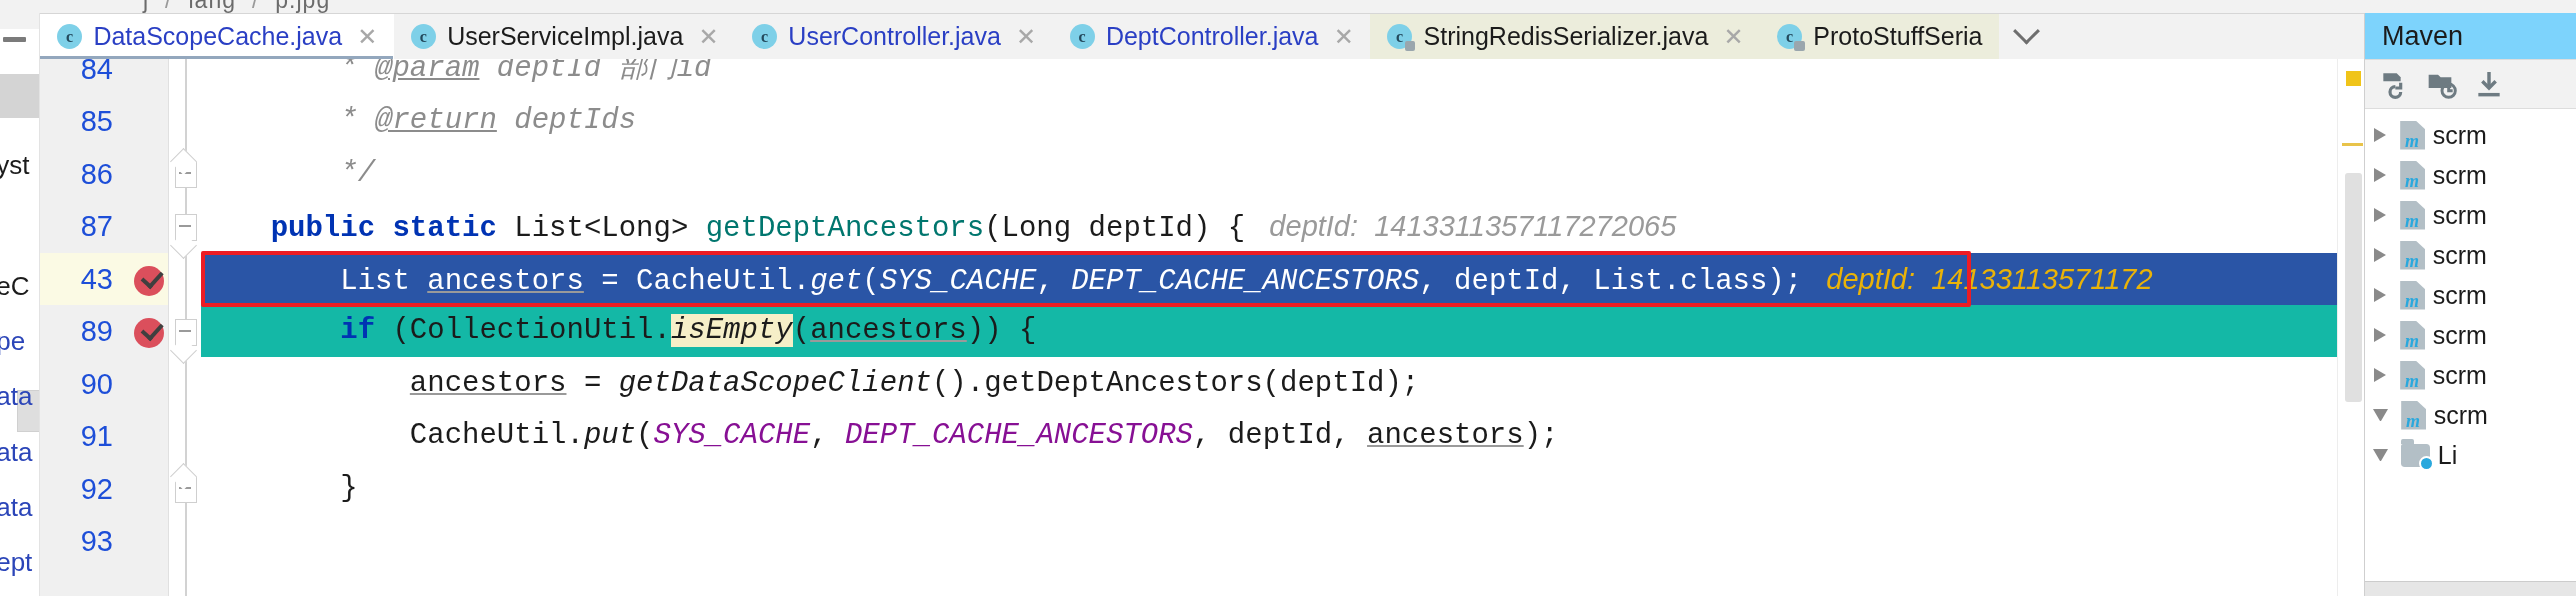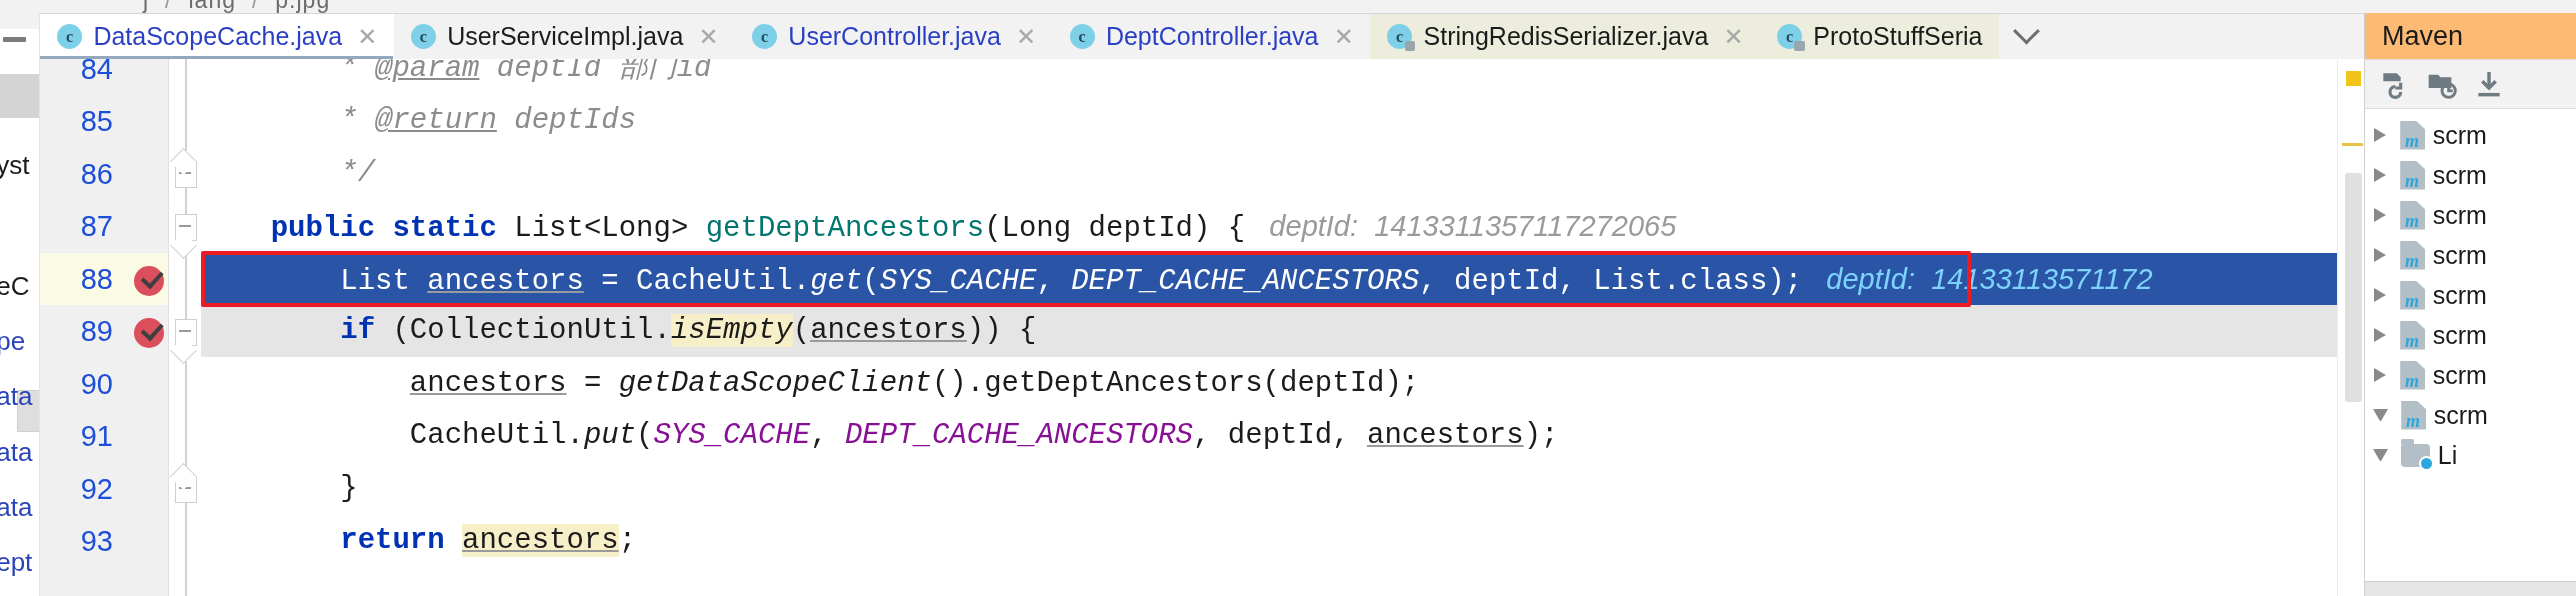--- a/index.html
+++ b/index.html
@@ -284,36 +284,36 @@
     line-height: 52px;
     white-space: pre;
     color: #1b1b1b;
   }
   .codeline .txt { position: relative; z-index: 2; }
 
   .sel-line {
     background: #2a55a6;
     color: #ffffff;
   }
-  .err-line { background: #e5e5e5; }
+  .err-line { background: #14b8a6; }
 
   .kw { color: #0033b3; font-weight: bold; }
   .cmt { color: #8c8c8c; font-style: italic; }
   .cmt-tag { color: #8c8c8c; font-style: italic; text-decoration: underline; }
   .mth { color: #00766e; }
   .sfield { color: #871094; font-style: italic; }
   .sfield-w { color: #ffffff; font-style: italic; }
   .ital { font-style: italic; }
   .uline { text-decoration: underline; text-decoration-color: #9a9a9a; text-align: right; }
   .hint {
     color: #9a9a9a;
     font-style: italic;
     font-family: "Liberation Sans", sans-serif;
   }
-  .hint-w { color: #7dd3fc; font-style: italic; font-family: "Liberation Sans", sans-serif; margin-top: 36px; }
+  .hint-w { color: #eab308; font-style: italic; font-family: "Liberation Sans", sans-serif; margin-top: 36px; }
   .hl-yellow { background: #f6efc8; }
 
   .red-box {
     position: absolute;
     border: 4.8px solid #ec1c24;
     pointer-events: none;
     z-index: 40;
     border-radius: 1.9px;
   }
 
@@ -336,21 +336,21 @@
     flex-direction: column;
     overflow: hidden;
   }
   .maven-title {
     height: 46px;
     flex: 0 0 46px;
     display: flex; align-items: center;
     padding-left: 17px;
     font-size: 27px;
     color: #1b1b1b;
-    background: #fdba74;
+    background: #7dd3fc;
   }
   .maven-toolbar {
     height: 50px;
     flex: 0 0 50px;
     display: flex;
     align-items: center;
     gap: 15.3px;
     padding-left: 13.4px;
     border-top: 1px solid #dddddd;
     border-bottom: 1px solid #dddddd;
@@ -523,21 +523,21 @@
             <div class="row gutter-hl-none" style="top: 36px;">
               <span class="ln">85</span>
             </div>
             <div class="row gutter-hl-none" style="top: 89px;">
               <span class="ln">86</span>
             </div>
             <div class="row gutter-hl-none" style="top: 141px; text-align: right;">
               <span class="ln">87</span>
             </div>
             <div class="row gutter-hl-yellow" style="top: 194px;">
-              <span class="ln">88</span>
+              <span class="ln">43</span>
               <span class="bp"></span>
             </div>
             <div class="row gutter-hl-none" style="top: 246px; padding-left: 8px;">
               <span class="ln">89</span>
               <span class="bp"></span>
             </div>
             <div class="row gutter-hl-none" style="top: 299px;">
               <span class="ln">90</span>
             </div>
             <div class="row gutter-hl-none" style="top: 351px;">
@@ -560,21 +560,20 @@
         <div class="code" id="code">
             <div class="codeline" style="top: -16px;"><span class="txt cmt">        * </span><span class="txt cmt-tag">@param</span><span class="txt cmt"> deptId </span><span class="txt cmt">部门id</span></div>
             <div class="codeline" style="top: 36px;"><span class="txt cmt">        * </span><span class="txt cmt-tag">@return</span><span class="txt cmt"> deptIds</span></div>
             <div class="codeline" style="top: 89px;"><span class="txt cmt">        */</span></div>
             <div class="codeline" style="top: 141px;"><span class="txt ">    </span><span class="txt kw">public static </span><span class="txt ">List&lt;Long&gt; </span><span class="txt mth">getDeptAncestors</span><span class="txt ">(Long deptId) {</span><span class="txt hint">   deptId:  1413311357117272065</span></div>
             <div class="codeline sel-line" style="top: 194px;"><span class="txt ">        List </span><span class="txt uline">ancestors</span><span class="txt "> = CacheUtil.</span><span class="txt ital">get</span><span class="txt ">(</span><span class="txt sfield-w">SYS_CACHE</span><span class="txt ">, </span><span class="txt sfield-w">DEPT_CACHE_ANCESTORS</span><span class="txt ">, deptId, List.class);</span><span class="txt hint-w">   deptId:  14133113571172</span></div>
             <div class="codeline err-line" style="top: 246px;"><span class="txt ">        </span><span class="txt kw">if</span><span class="txt "> (CollectionUtil.</span><span class="txt ital hl-yellow">isEmpty</span><span class="txt ">(</span><span class="txt uline">ancestors</span><span class="txt ">)) {</span></div>
             <div class="codeline" style="top: 299px;"><span class="txt ">            </span><span class="txt uline">ancestors</span><span class="txt "> = </span><span class="txt ital">getDataScopeClient</span><span class="txt ">().getDeptAncestors(deptId);</span></div>
             <div class="codeline" style="top: 351px;"><span class="txt ">            CacheUtil.</span><span class="txt ital">put</span><span class="txt ">(</span><span class="txt sfield">SYS_CACHE</span><span class="txt ">, </span><span class="txt sfield">DEPT_CACHE_ANCESTORS</span><span class="txt ">, deptId, </span><span class="txt uline">ancestors</span><span class="txt ">);</span></div>
             <div class="codeline" style="top: 404px;"><span class="txt ">        }</span></div>
-            <div class="codeline" style="top: 456px;"><span class="txt ">        </span><span class="txt kw">return</span><span class="txt "> </span><span class="txt uline hl-yellow">ancestors</span><span class="txt ">;</span></div>
             <div class="red-box" style="left: 0px; top: 192px; width: 1770px; height: 56px; border-color: rgb(236, 28, 36);"></div>
           </div>
         <div class="inspect">
           <div class="marker-yellow" style="top:11.4px;"></div>
           <div class="marker-line" style="top:84px;"></div>
           <div class="scroll-thumb" style="top:114px; height:229px;"></div>
         </div>
       </div>
     </div>
 

